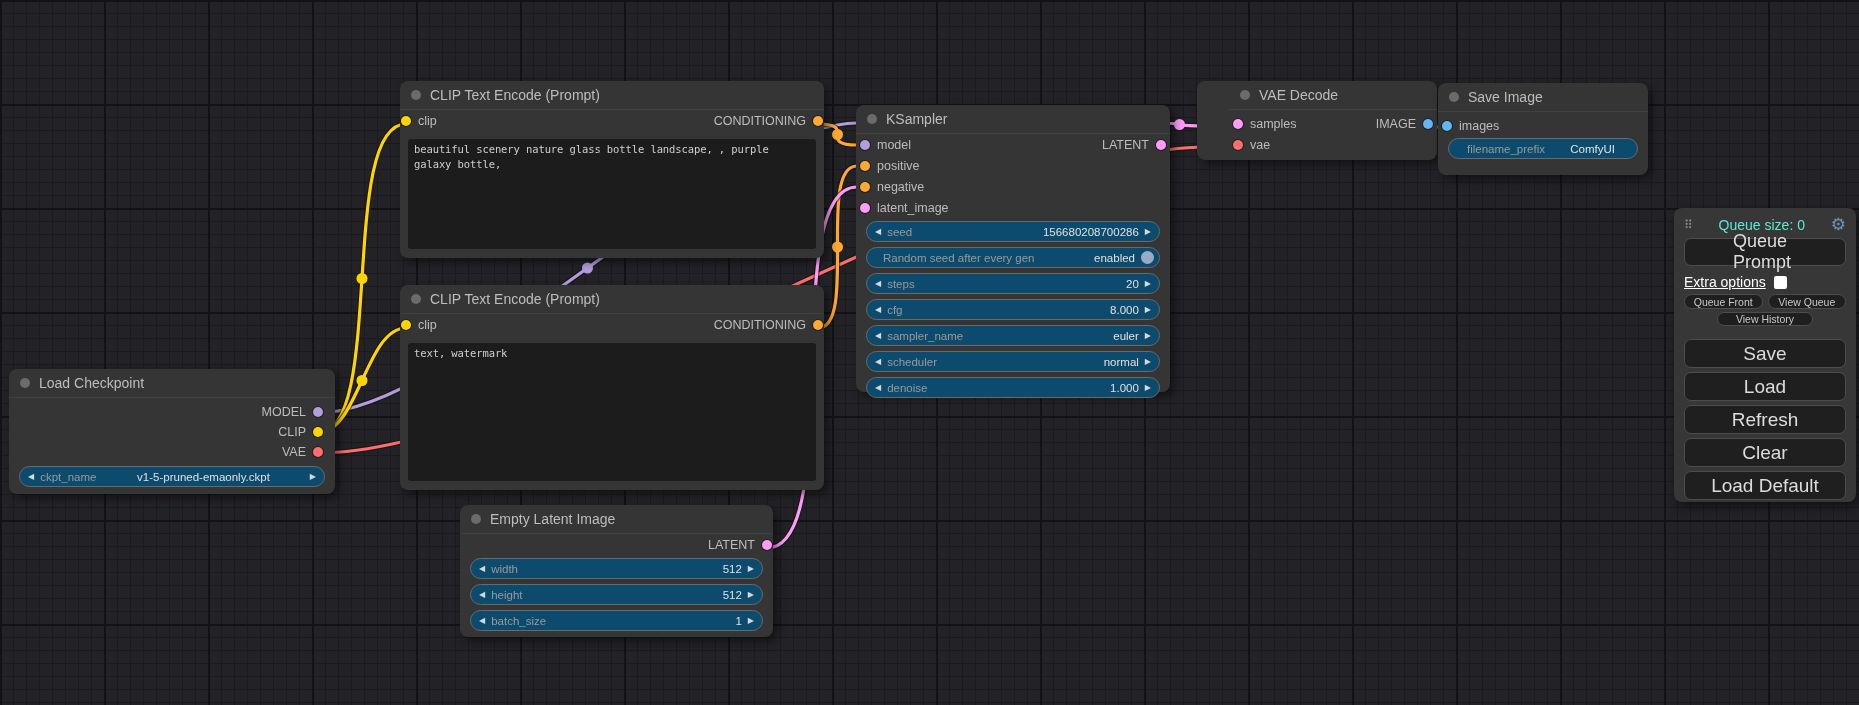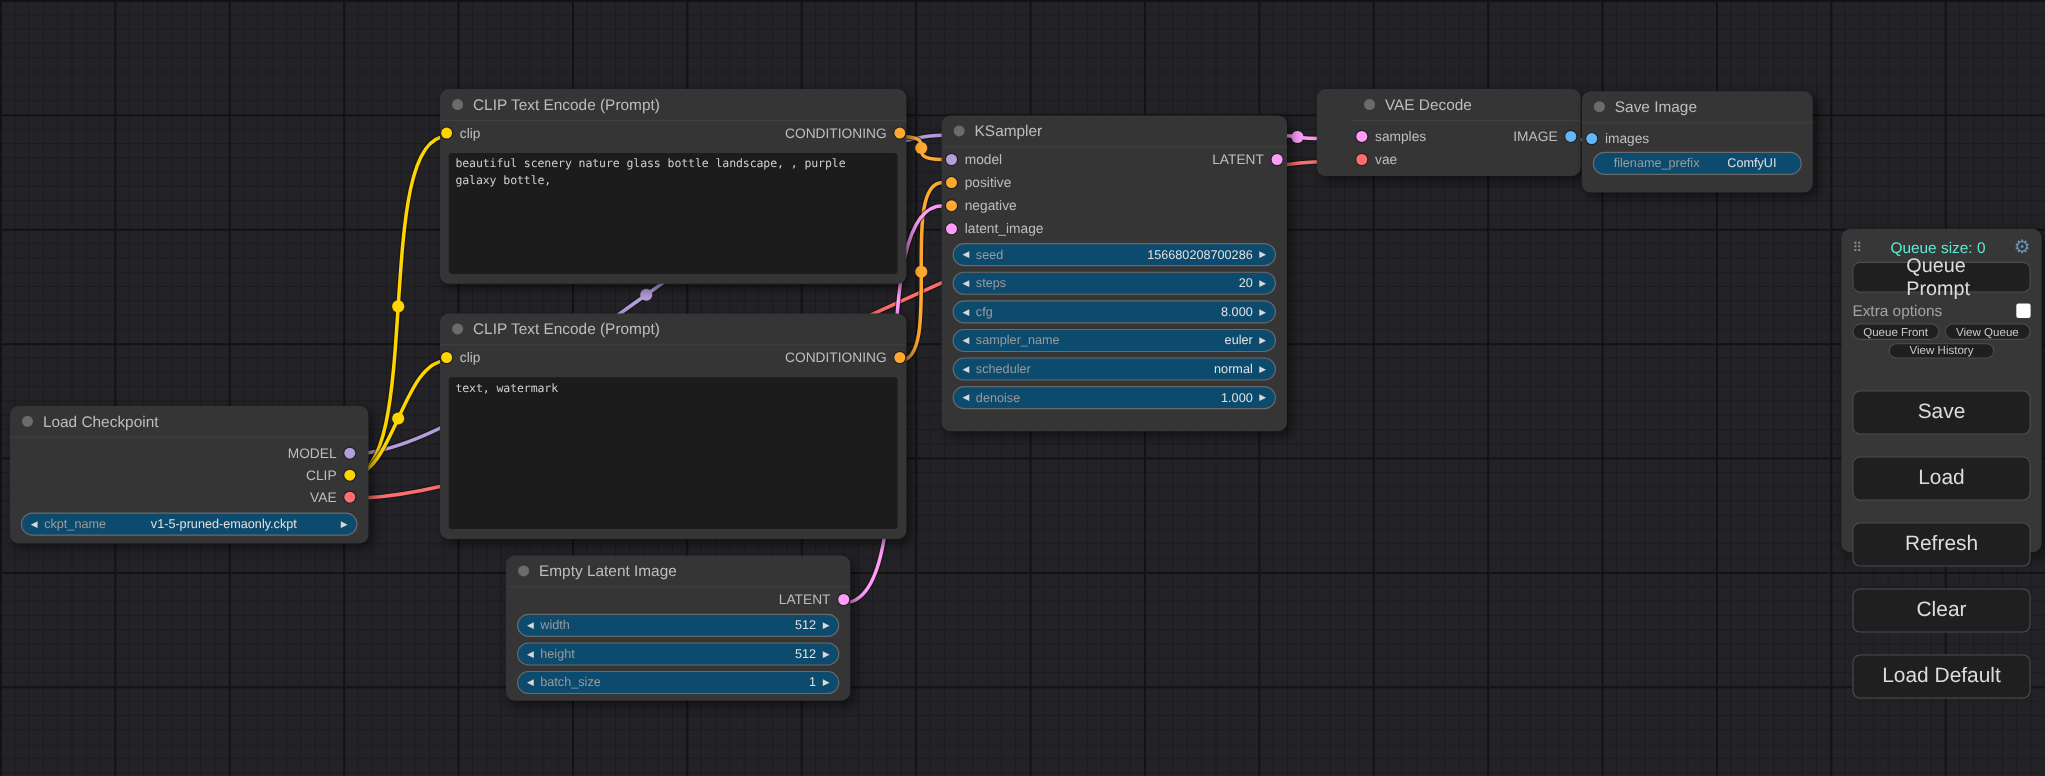--- a/index.html
+++ b/index.html
@@ -44,23 +44,23 @@
   .qpanel{position:absolute;left:1674px;top:208px;width:182px;height:294px;z-index:3;
         background:#373737;border-radius:8px;box-shadow:4px 4px 12px rgba(0,0,0,.55);
         padding:8px 10px;box-sizing:border-box;display:flex;flex-direction:column;}
   .qhead{display:flex;align-items:center;height:18px;margin-bottom:5px;}
   .qgrip{color:#8f8f8f;font-size:12px;line-height:1;}
   .qsize{flex:1;text-align:center;color:#5eead4;font-size:14px;}
   .qgear{color:#6e93b8;font-size:17px;line-height:1;}
   .qbtn{background:#1f1f1f;border:1px solid #4d4d4d;border-radius:7px;color:#dcdcdc;
         display:flex;align-items:center;justify-content:center;box-sizing:border-box;}
   .qbig{height:28px;font-size:18px;flex:none;padding-left:48px;}
-  .qstack{height:40px;font-size:19px;margin-top:20px;flex:none;}
-  .qextras{display:flex;align-items:center;justify-content:space-between;gap:8px;margin-top:8px;
-        color:#a3a3a3;font-size:14px;height:17px;}
+  .qstack{height:29px;font-size:19px;margin-top:4px;flex:none;}
+  .qextras{display:flex;align-items:center;justify-content:flex-start;gap:8px;margin-top:8px;
+        color:#ffffff;font-size:14px;height:17px;text-decoration:underline;}
   .qcheck{width:13px;height:13px;background:#fff;border-radius:2px;}
   .qsmallrow{display:flex;gap:5px;margin-top:4px;}
   .qsmall{height:15px;font-size:10.5px;border-radius:9px;flex:1;color:#c8c8c8;}
   .qhistory{height:15px;font-size:10.5px;border-radius:9px;width:96px;margin:3px auto 0;color:#c8c8c8;}
   .qgap{height:9px;flex:none;}
 </style>
 </head>
 <body>
 
 <svg id="wires" width="1859" height="705">
@@ -225,20 +225,25 @@
         <span>latent_image</span>
       </div>
   </div>
   <div class="widget" style="margin-top:3px;">
     <span class="warr">◀</span>
     <span class="wlabel">seed</span>
     <span class="wvalue">156680208700286</span>
     <span class="warr">▶</span>
   </div>
   <div class="widget">
+    <span class="wlabel" style="margin-left:8px;">Random seed after every gen</span>
+    <span class="wvalue">enabled</span>
+    <span class="toggle"></span>
+  </div>
+  <div class="widget">
     <span class="warr">◀</span>
     <span class="wlabel">steps</span>
     <span class="wvalue">20</span>
     <span class="warr">▶</span>
   </div>
   <div class="widget">
     <span class="warr">◀</span>
     <span class="wlabel">cfg</span>
     <span class="wvalue">8.000</span>
     <span class="warr">▶</span>

